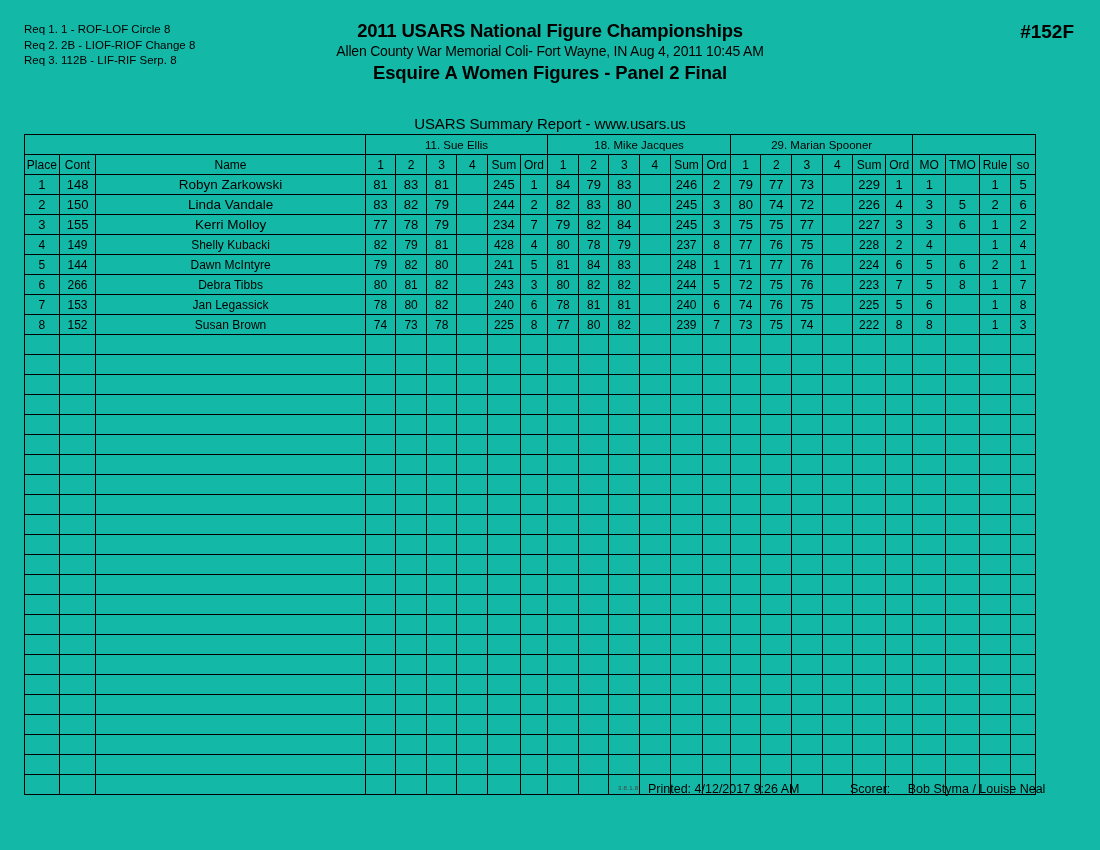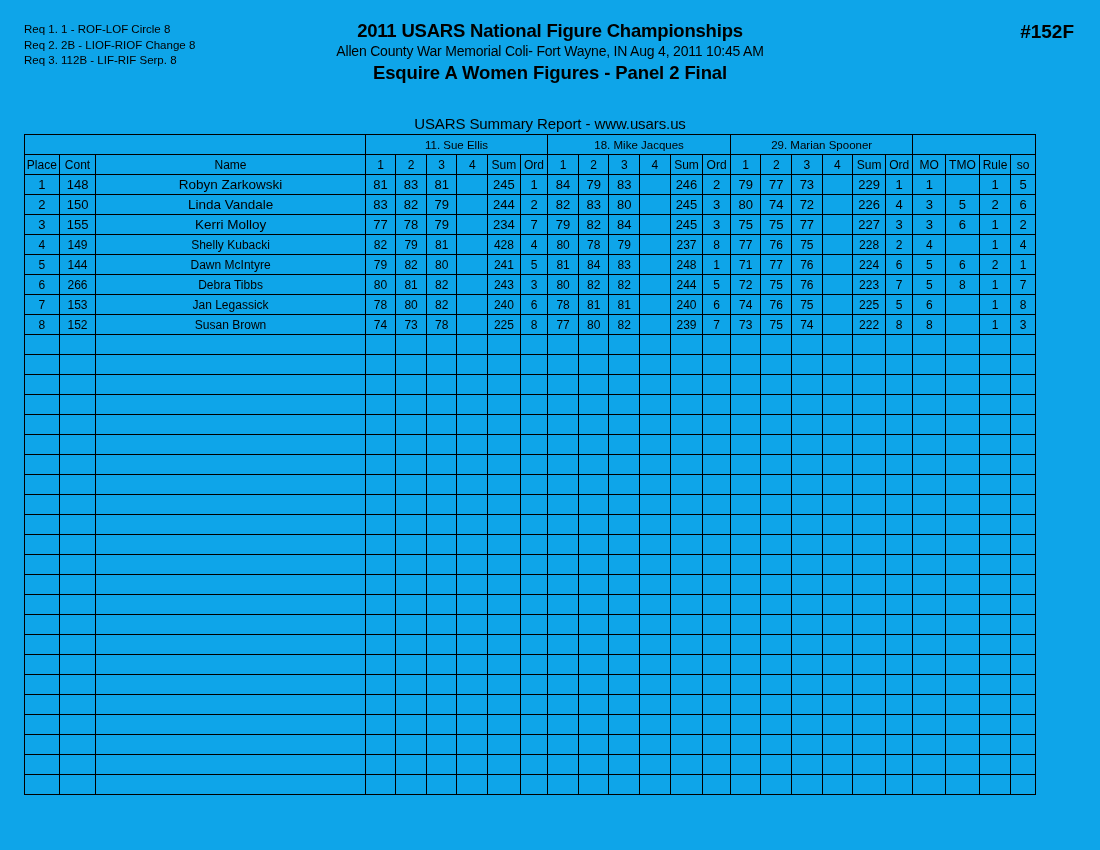--- a/index.html
+++ b/index.html
@@ -8,21 +8,21 @@
     width: 1100px; height: 850px;
     background: #ffffff;
     font-family: "Liberation Sans", sans-serif;
     color: #000000;
     overflow: hidden;
   }
   #page {
     position: relative;
     width: 1100px;
     height: 850px;
-    background: #0ea5e9;
+    background: #14b8a6;
   }
 
   
   #reqs {
     position: absolute;
     left: 24px;
     top: 22px;
     font-size: 11.5px;
     line-height: 15.5px;
     white-space: nowrap;
@@ -1083,14 +1083,22 @@
           <td></td>
           <td class="ord"></td>
           <td></td>
           <td></td>
           <td></td>
           <td></td>
         </tr>
       </tbody>
   </table>
 
+  <div id="footer">
+    <span id="version">3.8.1.8</span>
+    <span id="printed">Printed:  4/12/2017  9:26 AM</span>
+    <span id="scorer">
+      <span class="sc-label">Scorer:</span>
+      <span>Bob Styma / Louise Neal</span>
+    </span>
+  </div>
 
 </div>
 
 </body></html>

